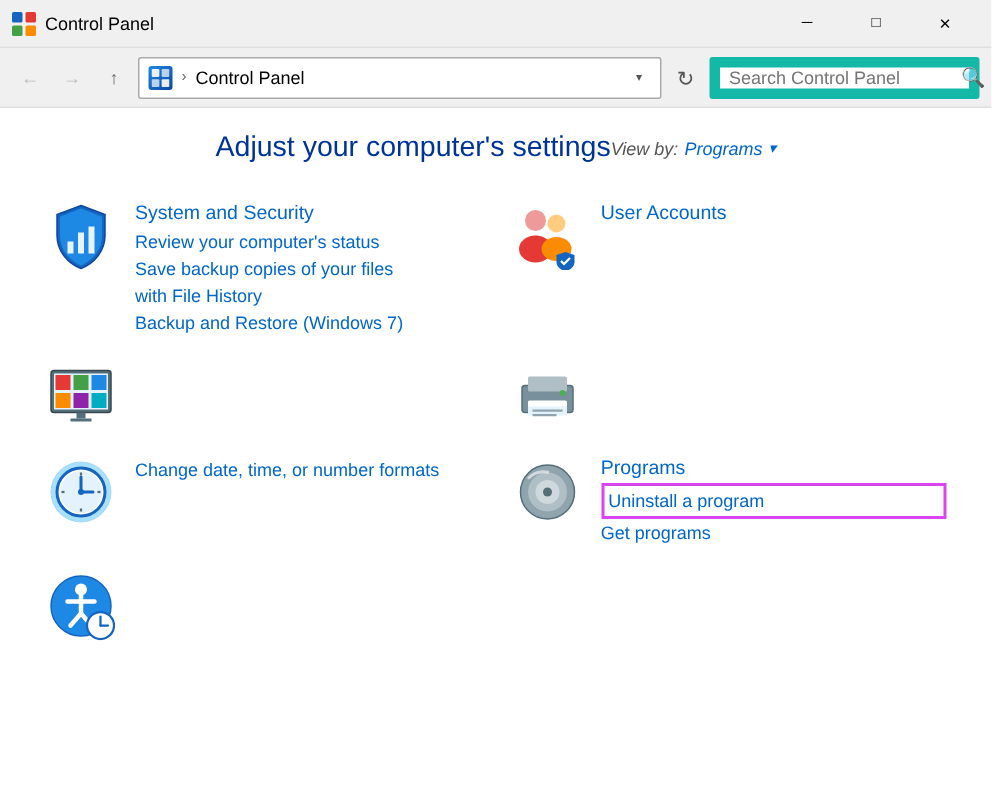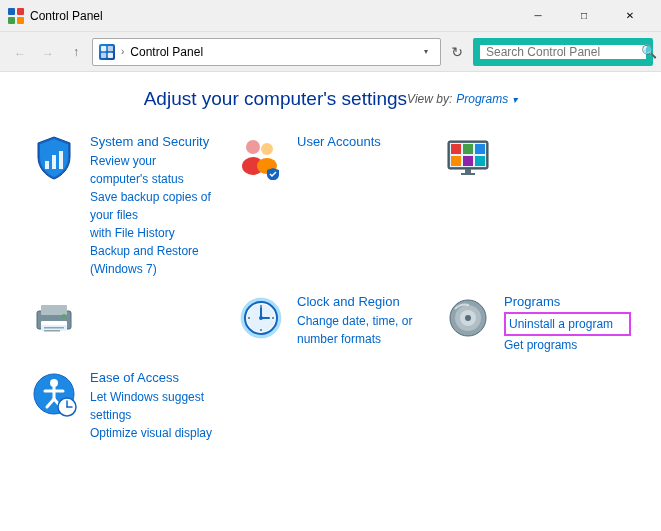--- a/index.html
+++ b/index.html
@@ -166,21 +166,21 @@
       color: #555;
       font-style: italic;
     }
     .view-by-label { color: #555; }
     .view-by-value { color: #0066cc; cursor: pointer; }
     .view-by-chevron { color: #0066cc; font-size: 10px; }
 
     
     .items-grid {
       display: grid;
-      grid-template-columns: 1fr 1fr 1fr;
+      grid-template-columns: 1fr 1fr;
       gap: 0;
     }
 
     .category-item {
       display: flex;
       align-items: flex-start;
       padding: 8px 10px;
       gap: 12px;
     }
     .category-icon {
@@ -357,21 +357,20 @@
           <line x1="22" y1="22" x2="30" y2="22" stroke="#1565C0" stroke-width="2" stroke-linecap="round"></line>
           <circle cx="22" cy="22" r="2" fill="#1565C0"></circle>
 
           <line x1="22" y1="9" x2="22" y2="11" stroke="#546e7a" stroke-width="1.5"></line>
           <line x1="22" y1="33" x2="22" y2="35" stroke="#546e7a" stroke-width="1.5"></line>
           <line x1="9" y1="22" x2="11" y2="22" stroke="#546e7a" stroke-width="1.5"></line>
           <line x1="33" y1="22" x2="35" y2="22" stroke="#546e7a" stroke-width="1.5"></line>
         </svg>
       </div>
       <div class="category-text">
-        <a class="category-title">Clock and Region</a>
         <a class="category-link">Change date, time, or number formats</a>
       </div>
     </div>
 
     <div class="category-item">
       <div class="category-icon">
         <svg width="42" height="42" viewBox="0 0 42 42">
 
           <circle cx="21" cy="21" r="18" fill="#90a4ae" stroke="#546e7a" stroke-width="1"></circle>
           <circle cx="21" cy="21" r="13" fill="#b0bec5"></circle>
@@ -398,21 +397,16 @@
           <line x1="23" y1="16" x2="23" y2="28" stroke="#fff" stroke-width="3" stroke-linecap="round"></line>
           <line x1="14" y1="20" x2="32" y2="20" stroke="#fff" stroke-width="3" stroke-linecap="round"></line>
           <line x1="23" y1="28" x2="16" y2="36" stroke="#fff" stroke-width="3" stroke-linecap="round"></line>
           <line x1="23" y1="28" x2="30" y2="36" stroke="#fff" stroke-width="3" stroke-linecap="round"></line>
 
           <circle cx="36" cy="36" r="9" fill="#fff" stroke="#1565C0" stroke-width="1.5"></circle>
           <line x1="36" y1="36" x2="36" y2="30" stroke="#1565C0" stroke-width="1.5" stroke-linecap="round"></line>
           <line x1="36" y1="36" x2="41" y2="36" stroke="#1565C0" stroke-width="1.5" stroke-linecap="round"></line>
         </svg>
       </div>
-      <div class="category-text">
-        <a class="category-title">Ease of Access</a>
-        <a class="category-link">Let Windows suggest settings</a>
-        <a class="category-link">Optimize visual display</a>
-      </div>
     </div>
 
   </div>
 </div>
 
 </body></html>

